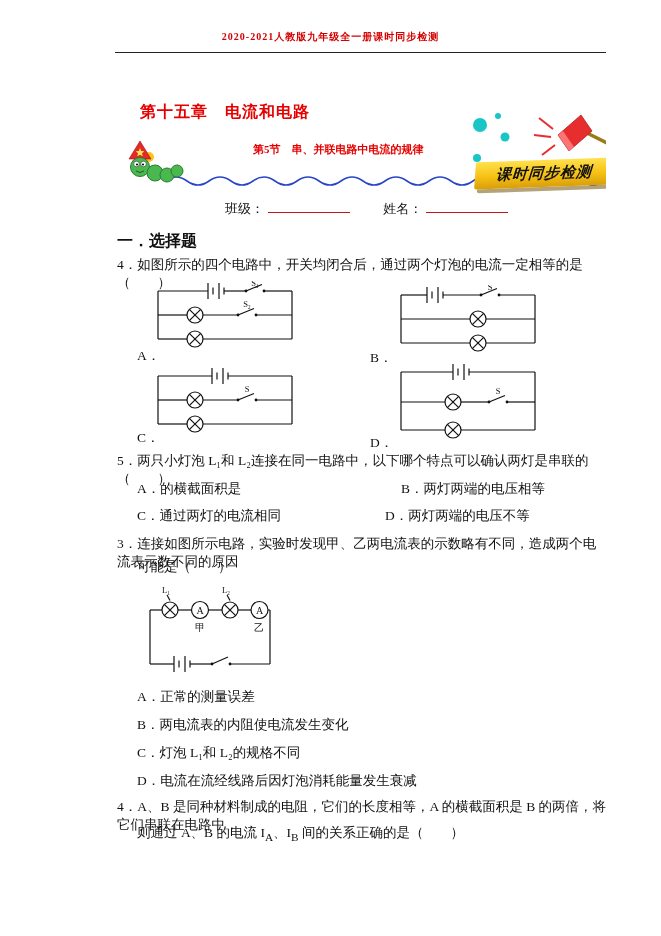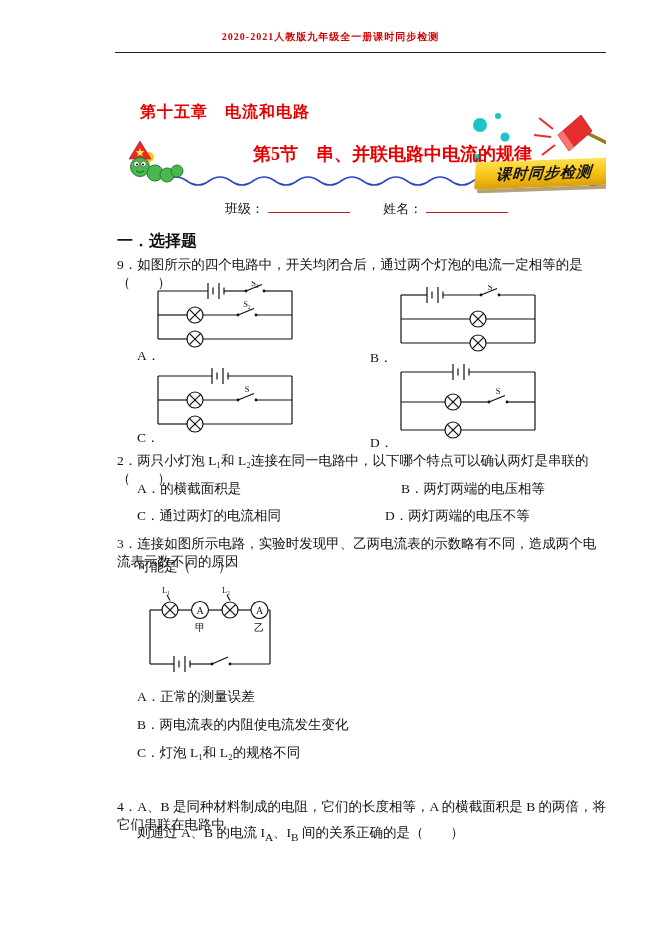--- a/index.html
+++ b/index.html
@@ -7,21 +7,21 @@
   .page {
     position:relative; width:551px; height:936px; margin:0 auto;
     background:#fff; overflow:hidden;
     font-family:"Liberation Serif", serif; color:#111;
   }
   .abs { position:absolute; }
   .top-title { top:30px; left:0; width:100%; text-align:center;
     font-size:10px; font-weight:bold; color:#d40000; letter-spacing:1px; }
   .header-rule { top:52px; left:60px; width:541px; border-top:1.6px solid #222; height:0; }
   .chapter { left:85px; top:102px; font-size:16px; font-weight:bold; color:#e60000; letter-spacing:1px; }
-  .section-title { left:198px; top:142px; font-size:18px; font-weight:bold; color:#e60000; z-index:3; }
+  .section-title { left:198px; top:142px; font-size:11px; font-weight:bold; color:#e60000; z-index:3; }
   .ribbon {
     left:420px; top:160px; width:138px; height:27px; z-index:4;
     background:linear-gradient(180deg,#ffe14d 0%,#f6c113 55%,#d99e0b 100%);
     transform:rotate(-2deg) skewX(-6deg);
     display:flex; align-items:center; justify-content:center;
     font-style:italic; font-weight:bold; font-size:15px; letter-spacing:1px; color:#111;
     box-shadow:3px 4px 0 rgba(120,85,10,.55); border-radius:2px;
   }
   .blanks { left:170px; top:198px; font-size:13px; }
   .blank-line { display:inline-block; width:82px; border-bottom:1.8px solid #c01818; height:15px; margin:0 4px; }
@@ -89,21 +89,21 @@
   <div class="abs section-title">第5节　串、并联电路中电流的规律</div>
   <div class="abs ribbon">课时同步检测</div>
 
   <div class="abs blanks">
     <span>班级：</span><span class="blank-line"></span><span class="spacer"></span>
     <span>姓名：</span><span class="blank-line"></span>
   </div>
 
   <div class="abs sec-head">一．选择题</div>
 
-  <div class="abs qtext" style="left:62px; top:256px;">9．如图所示的四个电路中，开关均闭合后，通过两个灯泡的电流一定相等的是（　　）</div>
+  <div class="abs qtext" style="left:62px; top:256px;">4．如图所示的四个电路中，开关均闭合后，通过两个灯泡的电流一定相等的是（　　）</div>
 
   <svg class="abs circ" style="left:95px; top:281px;" width="150" height="68" viewBox="0 0 150 68">
     <line x1="8" y1="10" x2="58" y2="10"></line>
     <g>
       <line x1="58" y1="2" x2="58" y2="18"></line>
       <line x1="63" y1="6.5" x2="63" y2="13.5" stroke-width="2.6"></line>
       <line x1="69" y1="2" x2="69" y2="18"></line>
       <line x1="74" y1="6.5" x2="74" y2="13.5" stroke-width="2.6"></line>
     </g>
     <line x1="74" y1="10" x2="96" y2="10"></line>
@@ -238,21 +238,21 @@
       <circle class="lamp" cx="60" cy="70" r="8"></circle>
         <line x1="54.3" y1="64.3" x2="65.7" y2="75.7"></line>
         <line x1="54.3" y1="75.7" x2="65.7" y2="64.3"></line>
     </g>
     <line x1="68" y1="70" x2="142" y2="70"></line>
     <line x1="8" y1="12" x2="8" y2="70"></line>
       <line x1="142" y1="12" x2="142" y2="70"></line>
   </svg>
   <div class="abs opt-label" style="left:315px; top:434px;">D．</div>
 
-  <div class="abs qtext" style="left:62px; top:452px;">2．两只小灯泡 L₁和 L₂连接在同一电路中，以下哪个特点可以确认两灯是串联的（　　）</div>
+  <div class="abs qtext" style="left:62px; top:452px;">5．两只小灯泡 L₁和 L₂连接在同一电路中，以下哪个特点可以确认两灯是串联的（　　）</div>
   <div class="abs qtext" style="left:82px; top:480px;">A．的横截面积是</div>
   <div class="abs qtext" style="left:346px; top:480px;">B．两灯两端的电压相等</div>
   <div class="abs qtext" style="left:82px; top:507px;">C．通过两灯的电流相同</div>
   <div class="abs qtext" style="left:330px; top:507px;">D．两灯两端的电压不等</div>
 
   <div class="abs qtext" style="left:62px; top:535px;">3．连接如图所示电路，实验时发现甲、乙两电流表的示数略有不同，造成两个电流表示数不同的原因</div>
   <div class="abs qtext" style="left:82px; top:558px;">可能是（　　）</div>
 
   <svg class="abs circ" style="left:85px; top:584px;" width="140" height="92" viewBox="0 0 140 92">
     <text x="26" y="9" text-anchor="middle">L₁</text>
@@ -298,19 +298,20 @@
       <circle class="dot" cx="72" cy="80" r="1.4"></circle>
         <line x1="72" y1="80" x2="88" y2="73"></line>
         <circle class="dot" cx="90" cy="80" r="1.4"></circle>
     </g>
     <line x1="90" y1="80" x2="130" y2="80"></line>
   </svg>
 
   <div class="abs qtext" style="left:82px; top:688px;">A．正常的测量误差</div>
   <div class="abs qtext" style="left:82px; top:716px;">B．两电流表的内阻使电流发生变化</div>
   <div class="abs qtext" style="left:82px; top:744px;">C．灯泡 L₁和 L₂的规格不同</div>
+  <div class="abs qtext" style="left:82px; top:772px;">D．电流在流经线路后因灯泡消耗能量发生衰减</div>
 
   <div class="abs qtext" style="left:62px; top:798px;">4．A、B 是同种材料制成的电阻，它们的长度相等，A 的横截面积是 B 的两倍，将它们串联在电路中，</div>
   <div class="abs qtext" style="left:82px; top:824px;">
     <span>则通过 A、B 的电流 I</span><sub>A</sub><span>、I</span><sub>B</sub><span> 间的关系正确的是（　　）</span>
   </div>
 
 </div>
 
 </body></html>

